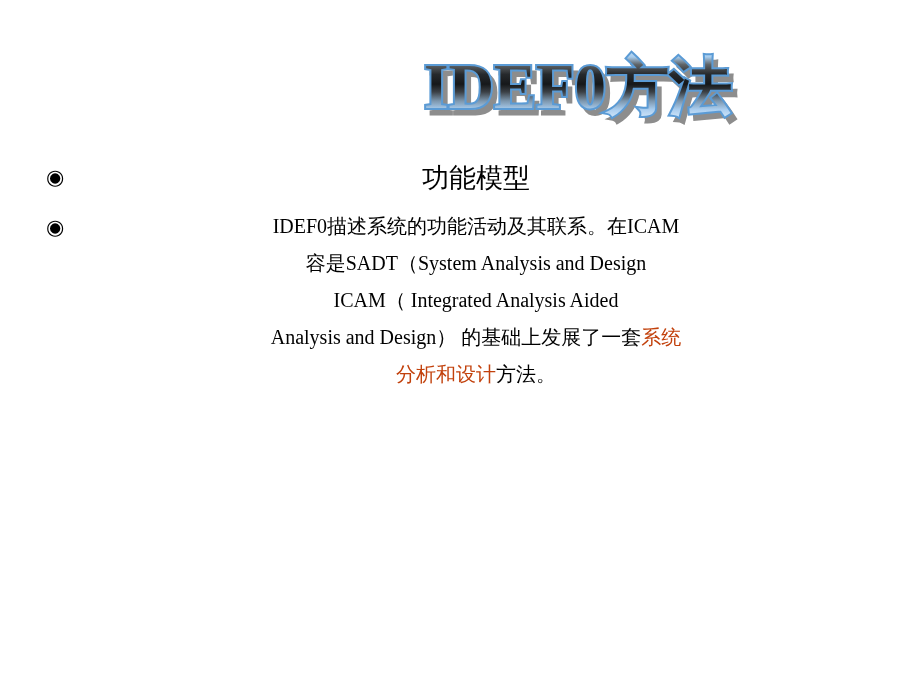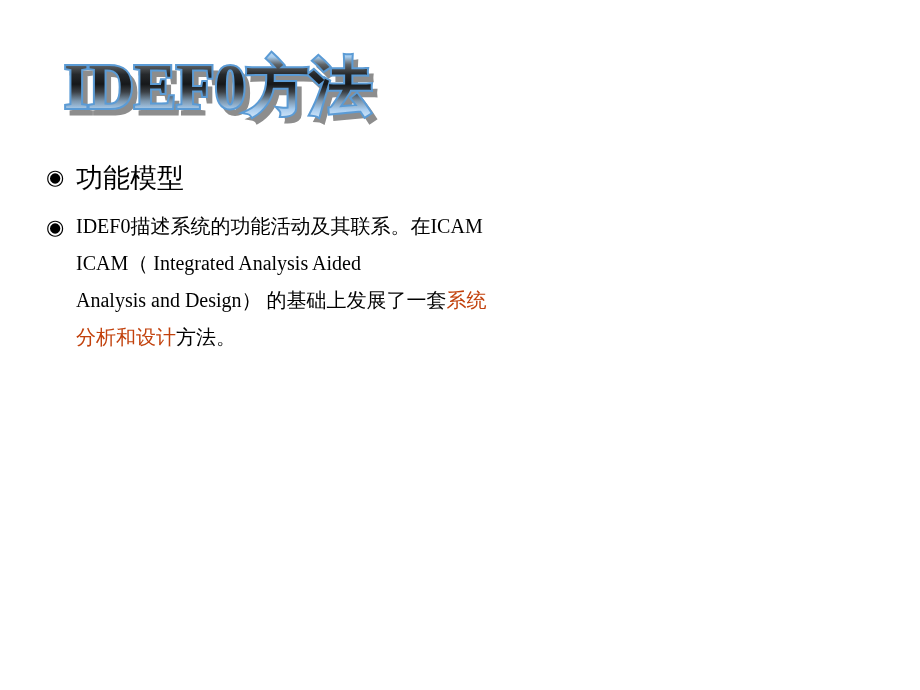--- a/index.html
+++ b/index.html
@@ -17,24 +17,25 @@
   #slide {
     position: relative;
     width: 920px;
     height: 690px;
     background: #ffffff;
   }
 
   
   #title-area {
     position: absolute;
-    left: 64px;
+    left: 32px;
     top: 48px;
     width: 700px;
     height: 84px;
+    text-align: right;
   }
 
   .wordart {
     position: relative;
     display: inline-block;
     font-family: "Liberation Serif", "DejaVu Serif", serif;
     font-weight: bold;
     font-size: 63px;
     line-height: 78px;
     letter-spacing: 0px;
@@ -125,20 +126,21 @@
     margin-top: 10px;
   }
 
   .bullet-row.b2 .bullet-text {
     line-height: 37px;
   }
 
   .ln {
     display: block;
     white-space: pre;
+    text-align: center;
   }
 
   .hl {
     color: #c2410c;
     font-family: Liberation Serif, serif;
   }
 </style>
 </head>
 <body>
 
@@ -158,20 +160,21 @@
       <span class="bullet-marker">◉</span>
       <span class="bullet-text">
         <span class="ln">功能模型</span>
       </span>
     </div>
 
     <div class="bullet-row b2">
       <span class="bullet-marker">◉</span>
       <span class="bullet-text">
         <span class="ln">IDEF0描述系统的功能活动及其联系。在ICAM</span>
+        <span class="ln">容是SADT（System Analysis and Design</span>
         <span class="ln">ICAM（ Integrated Analysis Aided</span>
         <span class="ln"><span>Analysis and Design） 的基础上发展了一套</span><span class="hl">系统</span></span>
         <span class="ln"><span class="hl">分析和设计</span><span>方法。</span></span>
       </span>
     </div>
 
   </div>
 </div>
 
 </body></html>

